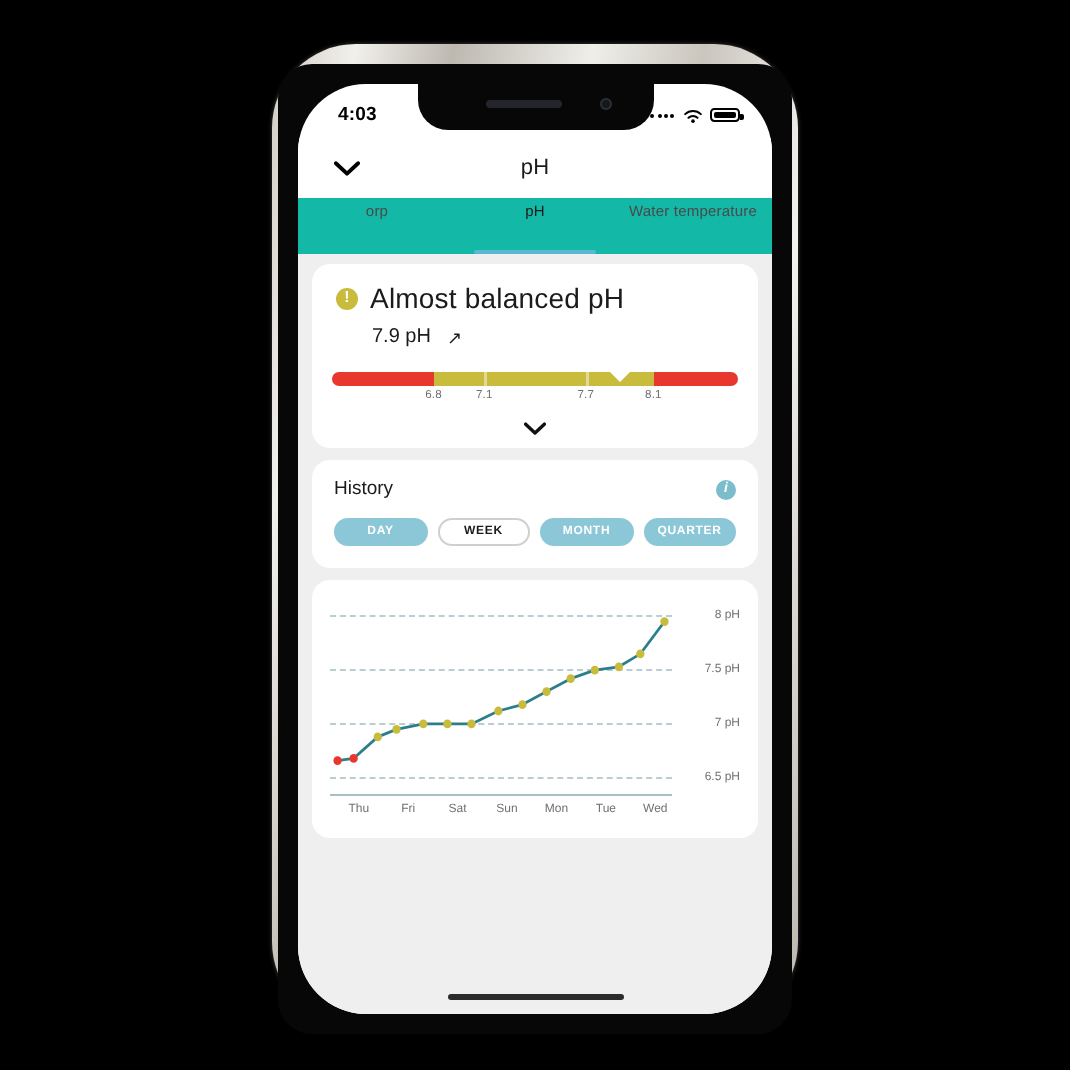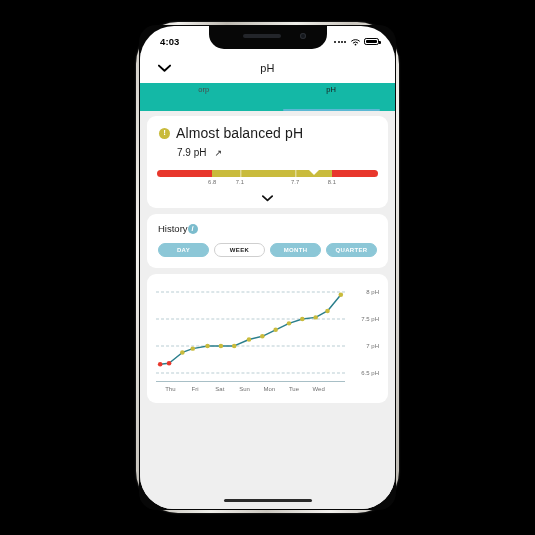--- a/index.html
+++ b/index.html
@@ -8,21 +8,21 @@
 
   
   #phone-frame{
     position:absolute; left:136px; top:22px; width:263px; height:491px;
     border-radius:42px;
     background:linear-gradient(100deg,#cfcbc4 0%,#f2f0ec 12%,#bdb9b1 26%,#efeee9 46%,#cac6be 62%,#f3f1ed 80%,#b9b5ad 100%);
     padding:3px;
     box-shadow:0 0 2px rgba(255,255,255,.25);
   }
   #phone-bezel{
-    width:100%; height:100%; border-radius:17px; background:#070707; padding:1px;
+    width:100%; height:100%; border-radius:17px; background:#070707; padding:10px;margin-top:7px;
   }
   #phone-screen{
     position:relative; width:100%; height:100%; border-radius:34px;
     background:#ffffff; overflow:hidden;
   }
 
   
   .side-btn{ position:absolute; background:linear-gradient(180deg,#d9d5ce,#b4b0a8); border-radius:2px; }
   #btn-silent{ left:133px; top:96px; width:3px; height:17px; }
   #btn-vol-up{ left:133px; top:126px; width:3px; height:29px; }
@@ -120,21 +120,21 @@
   }
   #gauge-pointer{
     position:absolute; width:0; height:0; transform:translateX(-50%);
     border-left:5px solid transparent; border-right:5px solid transparent;
     border-top:5.5px solid #fff; top:0px; z-index:5;
   }
   #expand-chevron{ display:flex; justify-content:center; padding:4px 0 1px; cursor:pointer; }
 
   
   #history-card{ padding:9px 11px 11px; }
-  #history-head{ display:flex; align-items:center; }
+  #history-head{ display:flex; align-items:center; justify-content:space-between; }
   #history-title{ font-size:9.5px; color:#1b1b1b; }
   #info-icon{
     width:10px; height:10px; border-radius:50%; background:#7bbccd;
     display:flex; align-items:center; justify-content:center; cursor:pointer;
   }
   #info-icon span{ color:#fff; font-size:7px; font-weight:bold; font-style:italic; line-height:1; }
   #range-pills{ display:flex; gap:5px; margin-top:9px; }
   .pill{
     flex:1; height:14px; border-radius:8px; display:flex; align-items:center;
     justify-content:center; font-size:6px; font-weight:bold; letter-spacing:.35px;
@@ -213,20 +213,24 @@
       </div>
 
       <div id="tab-bar">
         <div class="tab">
           <div class="tab-label">orp</div>
 
         </div>
         <div class="tab active">
           <div class="tab-label">pH</div>
           <div class="tab-underline"></div>
+        </div>
+        <div class="tab">
+          <div class="tab-label">Water temperature</div>
+
         </div>
       </div>
 
       <div id="app-body">
 
         <div class="card" id="status-card">
           <div id="status-headline">
             <div id="warn-icon">
               <span>!</span>
             </div>

